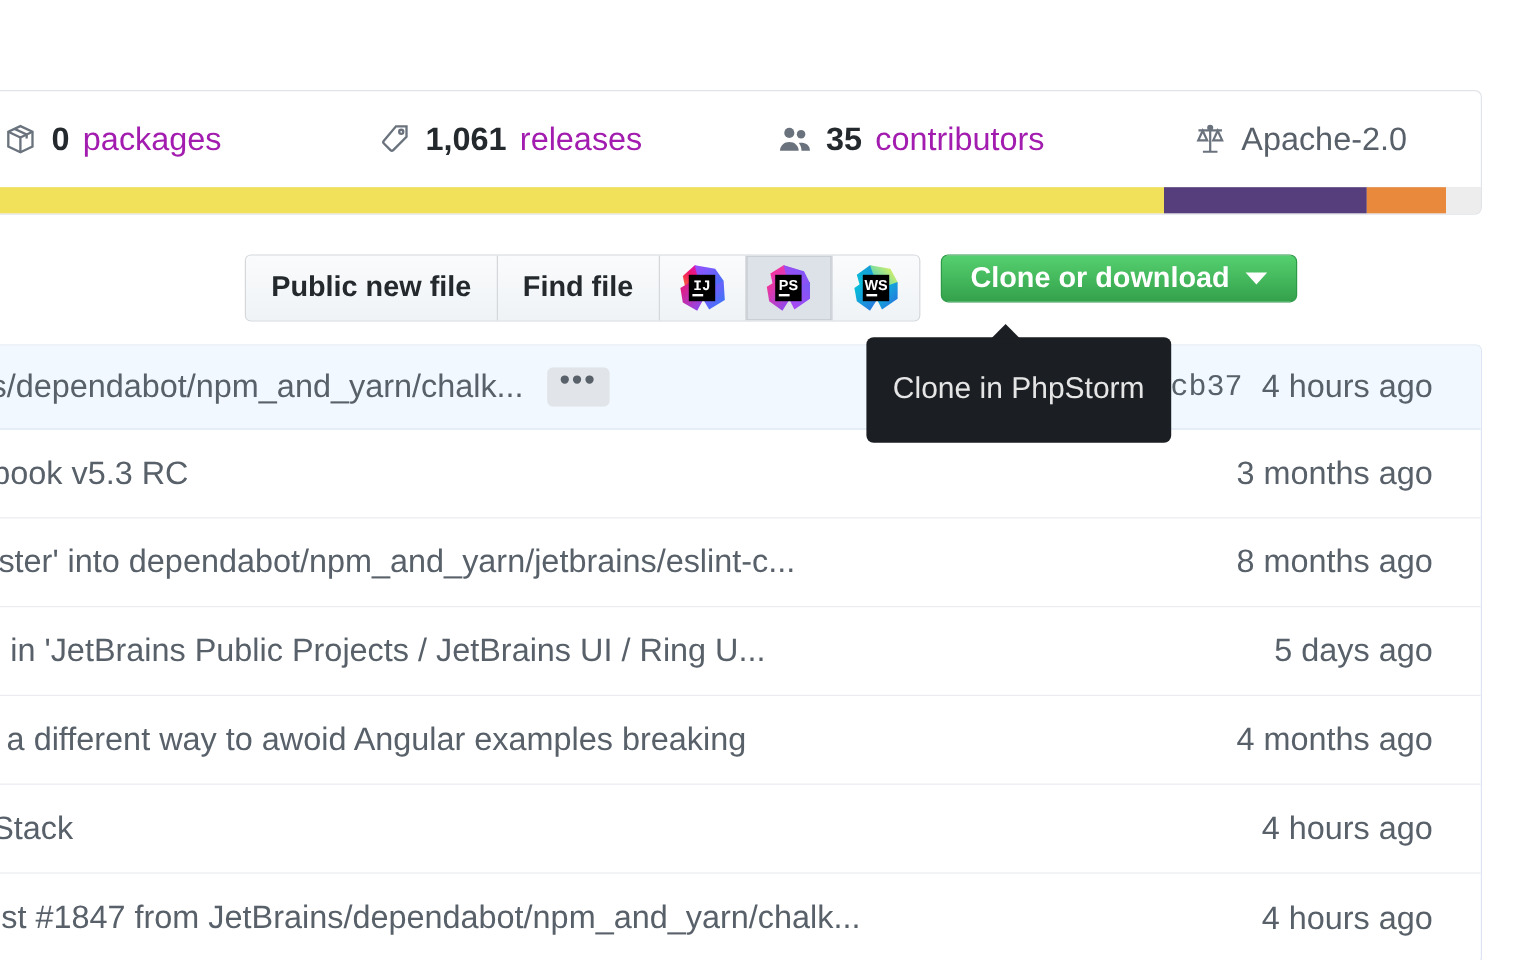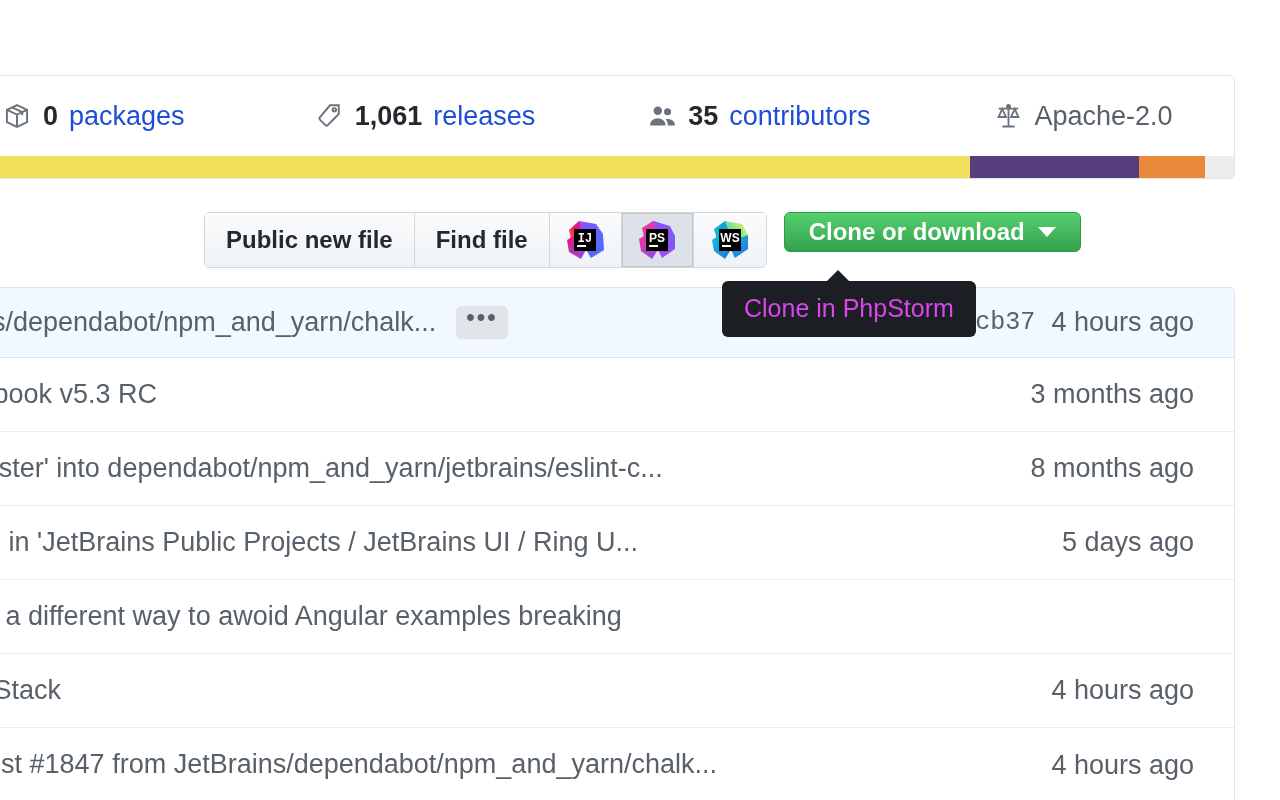--- a/index.html
+++ b/index.html
@@ -55,21 +55,21 @@
 
   .stat-packages  { margin-left: 41px; }
   .stat-releases  { margin-left: 129px; }
   .stat-contrib   { margin-left: 112px; }
   .stat-license   { margin-left: 123px; }
 
   .stat .num {
     font-weight: bold;
     color: #24292e;
   }
-  .stat .lbl { color: #1d4ed8; }
+  .stat .lbl { color: #a21caf; }
   .stat .plain { color: #586069; }
 
   .stat-icon {
     display: inline-flex;
     align-items: center;
     justify-content: center;
     width: 30px;
     height: 28px;
     color: #6a737d;
     flex: 0 0 auto;
@@ -164,23 +164,23 @@
     border-top: 10px solid #ffffff;
     display: inline-block;
   }
 
   
   .tooltip {
     position: absolute;
     left: 722px;
     top: 281px;
     background: #1b1f23;
-    color: #d946ef;
+    color: #e5e5e5;
     border-radius: 6px;
-    padding: 14px 22px;
+    padding: 30px 22px;
     font-size: 25px;
     line-height: 1.1;
     white-space: nowrap;
     z-index: 40;
   }
   .tooltip-arrow {
     position: absolute;
     top: -11px;
     left: 104px;
     width: 0; height: 0;
@@ -476,20 +476,21 @@
       <div class="when-cell">8 months ago</div>
     </div>
 
     <div class="row">
       <div class="msg">nge in 'JetBrains Public Projects / JetBrains UI / Ring U...</div>
       <div class="when-cell">5 days ago</div>
     </div>
 
     <div class="row">
       <div class="msg">s in a different way to awoid Angular examples breaking</div>
+      <div class="when-cell">4 months ago</div>
     </div>
 
     <div class="row">
       <div class="msg">serStack</div>
       <div class="when-cell">4 hours ago</div>
     </div>
 
     <div class="row">
       <div class="msg">quest #1847 from JetBrains/dependabot/npm_and_yarn/chalk...</div>
       <div class="when-cell">4 hours ago</div>

